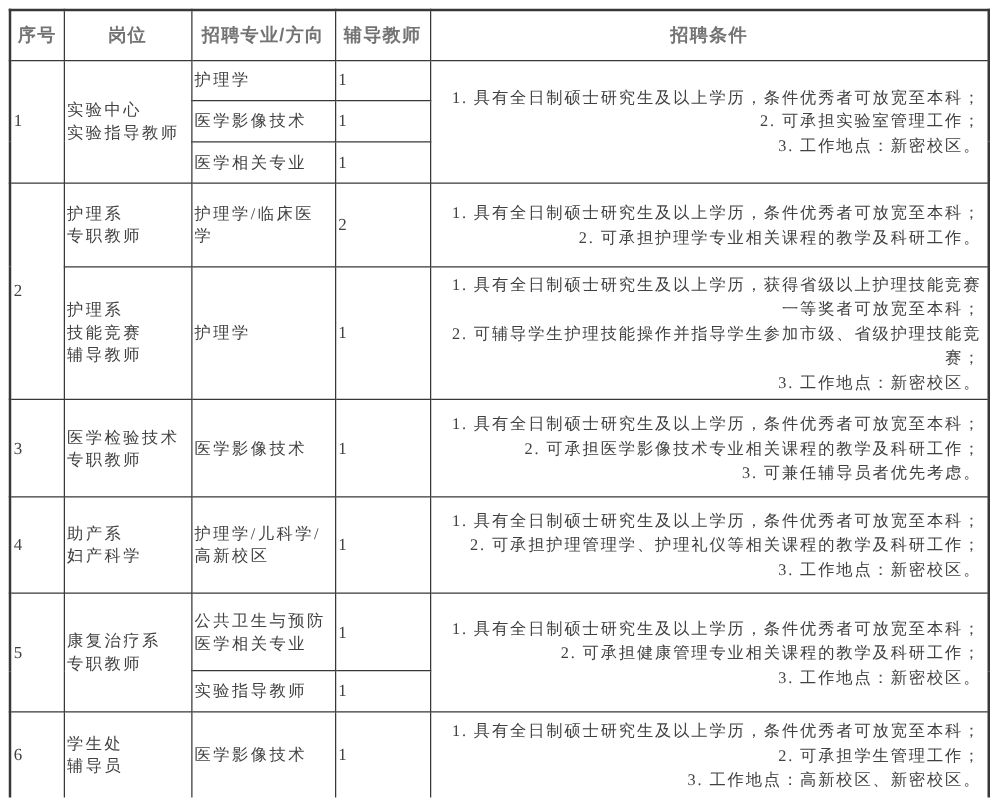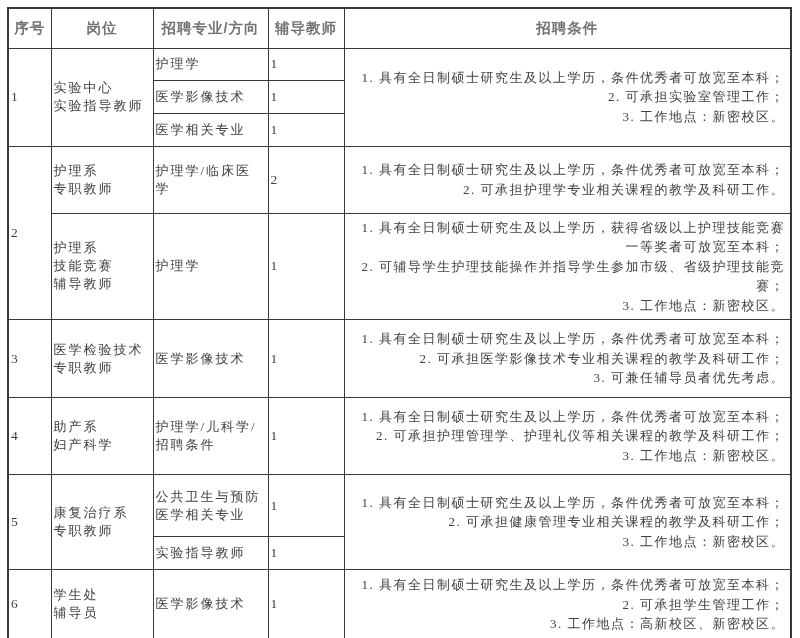--- a/index.html
+++ b/index.html
@@ -143,21 +143,21 @@
       <td class="cond">1. 具有全日制硕士研究生及以上学历，条件优秀者可放宽至本科；
 2. 可承担医学影像技术专业相关课程的教学及科研工作；
 3. 可兼任辅导员者优先考虑。</td>
     </tr>
 
     <tr class="h77">
       <td class="center num">4</td>
       <td class="center">助产系
 妇产科学</td>
       <td class="center">护理学/儿科学/
-招聘条件</td>
+高新校区</td>
       <td class="center num">1</td>
       <td class="cond">1. 具有全日制硕士研究生及以上学历，条件优秀者可放宽至本科；
 2. 可承担护理管理学、护理礼仪等相关课程的教学及科研工作；
 3. 工作地点：新密校区。</td>
     </tr>
 
     <tr class="h62">
       <td class="center num" rowspan="2">5</td>
       <td class="center" rowspan="2">康复治疗系
 专职教师</td>

